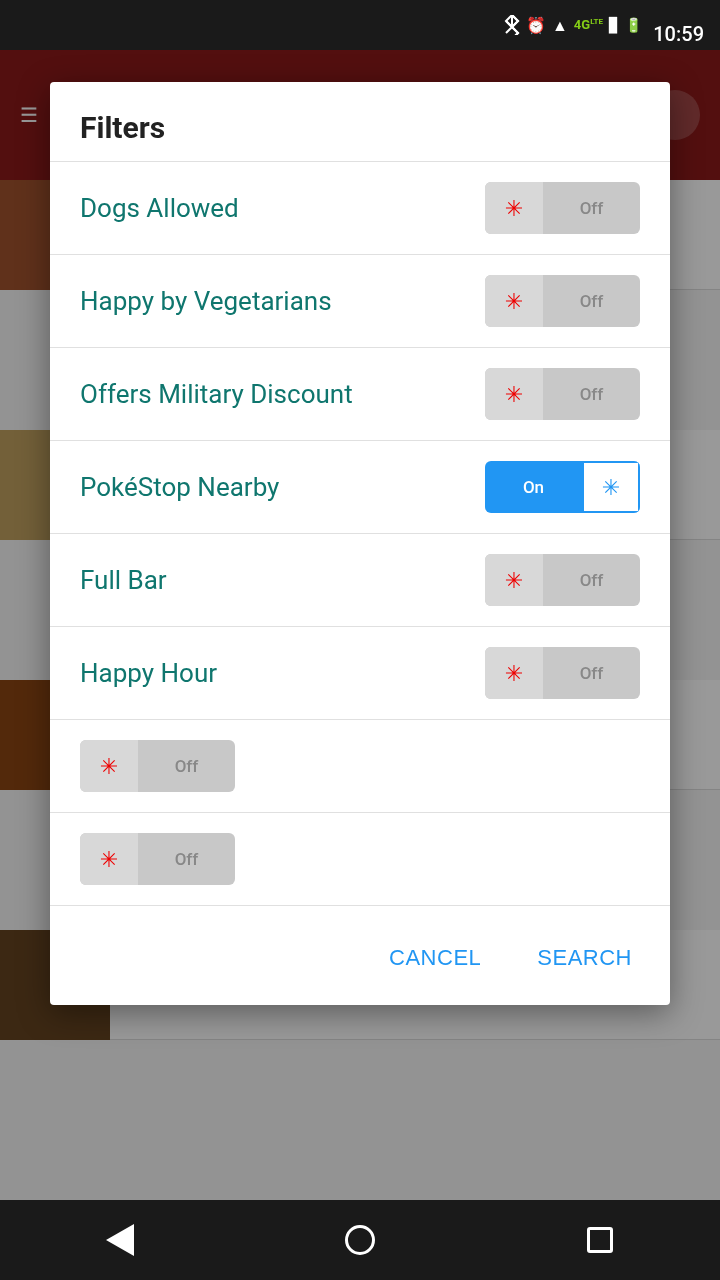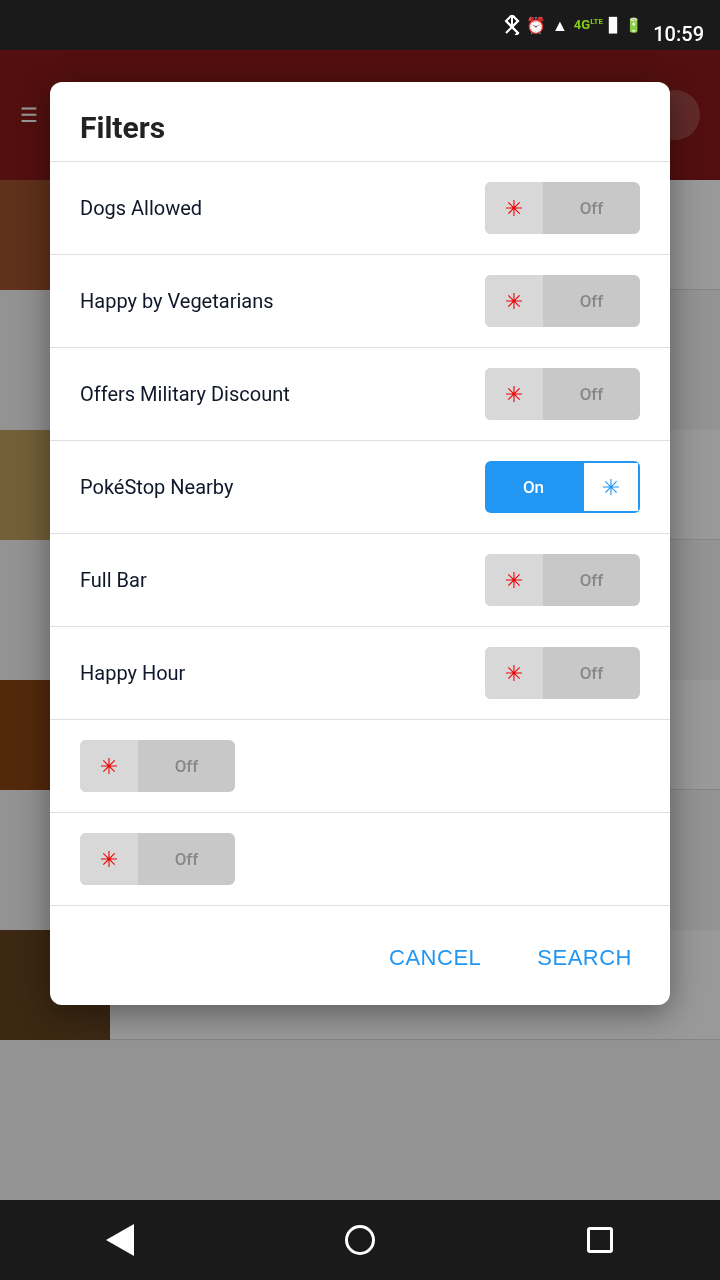--- a/index.html
+++ b/index.html
@@ -61,21 +61,21 @@
       z-index: 10;
     }
 
     
     .modal {
       position: absolute;
       top: 82px;
       left: 50px;
       right: 50px;
       background: white;
-      border-radius: 12px;
+      border-radius: 4px;
       z-index: 20;
       padding-bottom: 20px;
       box-shadow: 0 8px 32px rgba(0,0,0,0.4);
     }
 
     .modal-title {
       font-size: 30px;
       font-weight: 700;
       color: #222;
       padding: 28px 30px 16px;
@@ -89,22 +89,22 @@
 
     .filter-row {
       display: flex;
       align-items: center;
       justify-content: space-between;
       padding: 20px 30px;
       border-bottom: 1px solid #e0e0e0;
     }
 
     .filter-label {
-      font-size: 20px;
-      color: #0f172a;
+      font-size: 26px;
+      color: #0f766e;
       font-weight: 400;
       text-align: center;
     }
 
     
     .toggle {
       display: flex;
       align-items: center;
       border-radius: 6px;
       overflow: hidden;

